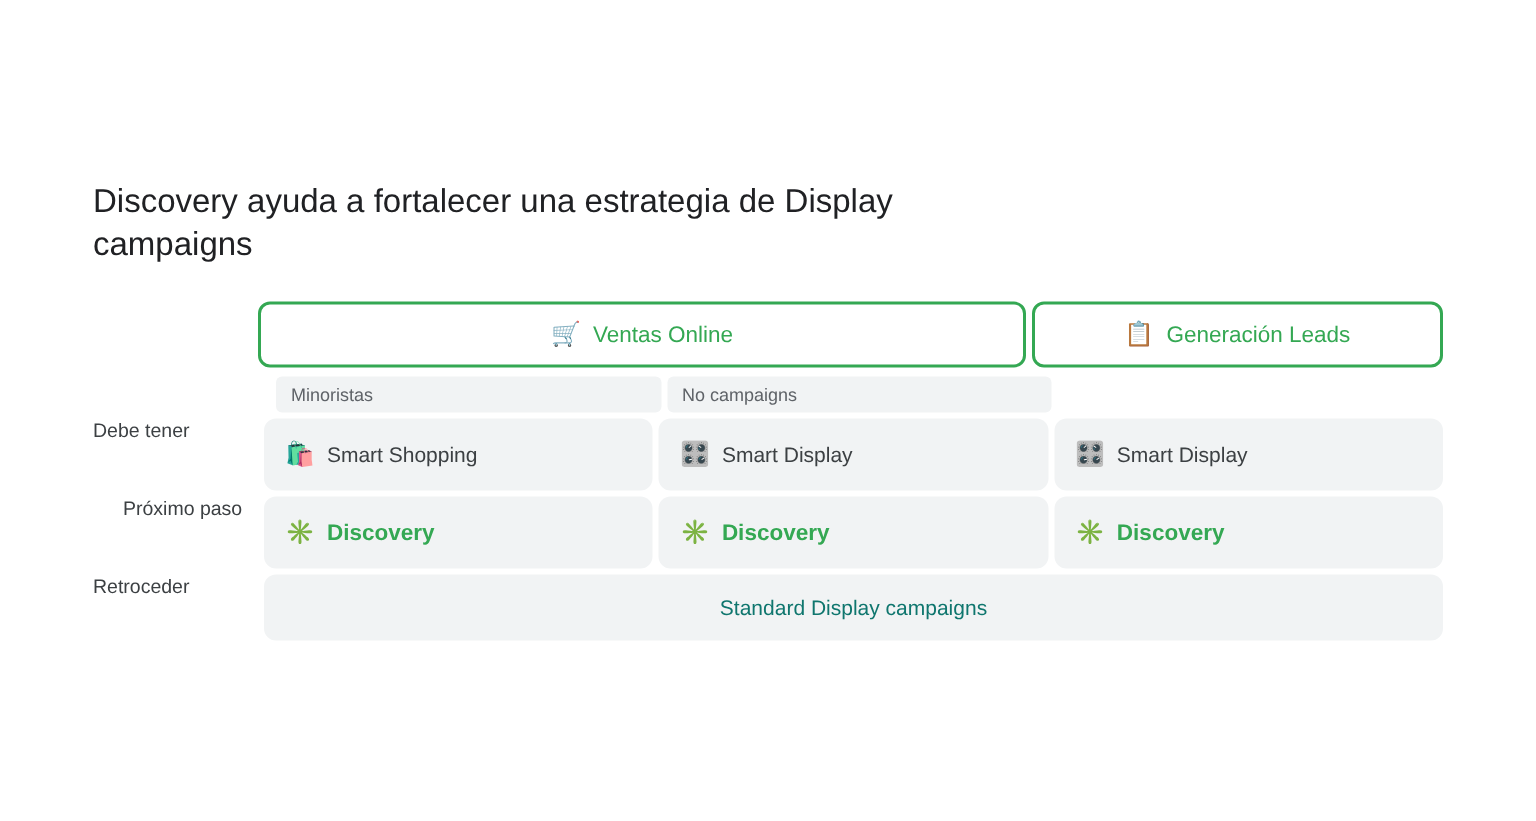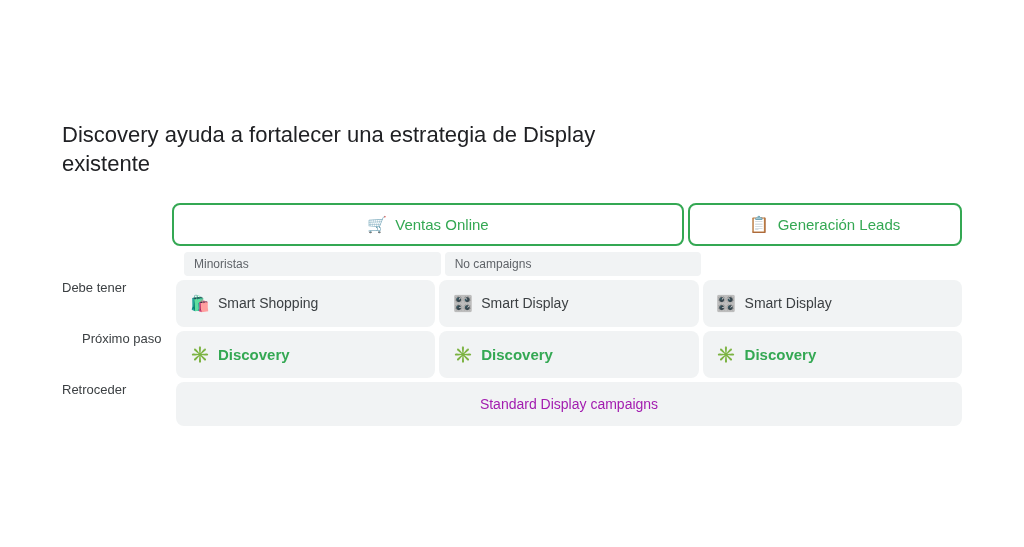--- a/index.html
+++ b/index.html
@@ -114,21 +114,21 @@
       line-height: 1.2;
       margin-left: 20px;
     }
   </style>
 </head>
 <body>
 
 <div class="container">
   <h1 class="title">
     <span>Discovery ayuda a fortalecer una estrategia de Display</span><br>
-    <span>existente</span>
+    <span>campaigns</span>
   </h1>
 
   <div class="section">
 
     <div class="top-headers">
       <div class="top-header-item wide">
         <span class="cell-icon">🛒</span>
         <span>Ventas Online</span>
       </div>
       <div class="top-header-item">
@@ -189,20 +189,20 @@
           <span>Discovery</span>
         </div>
       </div>
     </div>
 
     <div class="data-row">
       <div class="row-label-cell">
         <span>Retroceder</span>
       </div>
       <div class="data-cell" style="flex: 3;">
-        <div class="inner-box" style="width:100%; justify-content: center; color: #a21caf;">
+        <div class="inner-box" style="width:100%; justify-content: center; color: #0f766e;">
           <span>Standard Display campaigns</span>
         </div>
       </div>
     </div>
 
   </div>
 </div>
 
 </body></html>

